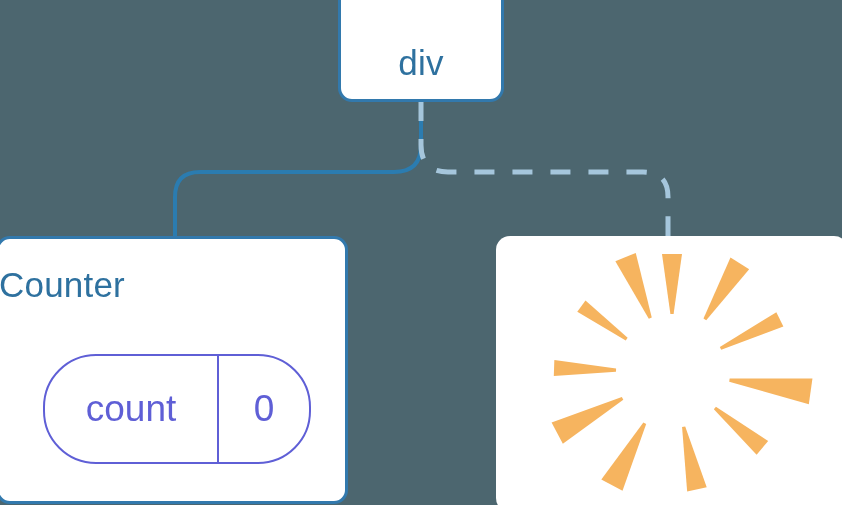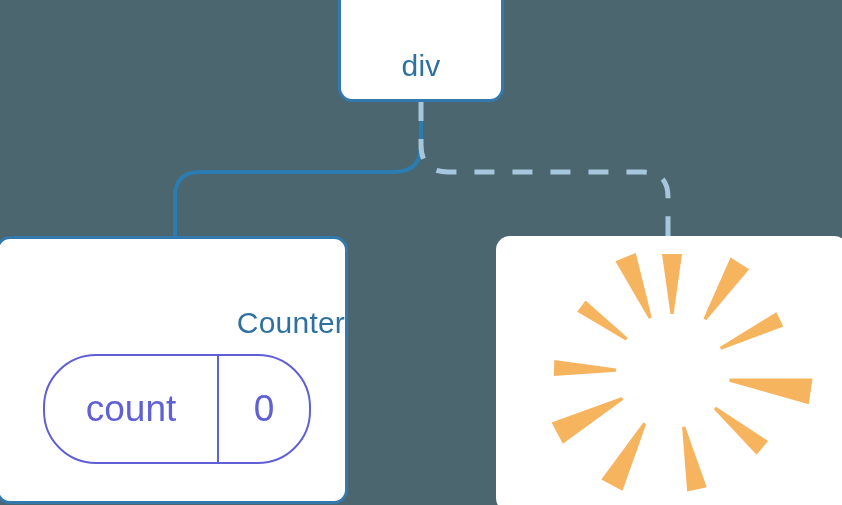--- a/index.html
+++ b/index.html
@@ -58,27 +58,26 @@
   .node-spark {
     left: 496px;
     top: 236px;
     width: 352px;
     height: 276px;
     border: 0;
     border-radius: 14px;
   }
   .node-title {
     color: #2e719f;
-    font-size: 30px;
+    font-size: 35px;
     letter-spacing: 0.2px;
-    text-align: right;
+    text-align: left;
   }
   .counter-title {
-    margin-top: 67px;
-    padding-left: 12px;
+    margin-top: 26px;
   }
   .pill {
     position: absolute;
     left: 44px;
     top: 115px;
     width: 268px;
     height: 110px;
     border: 2.5px solid #5f5fd6;
     border-radius: 53px;
     box-sizing: border-box;

